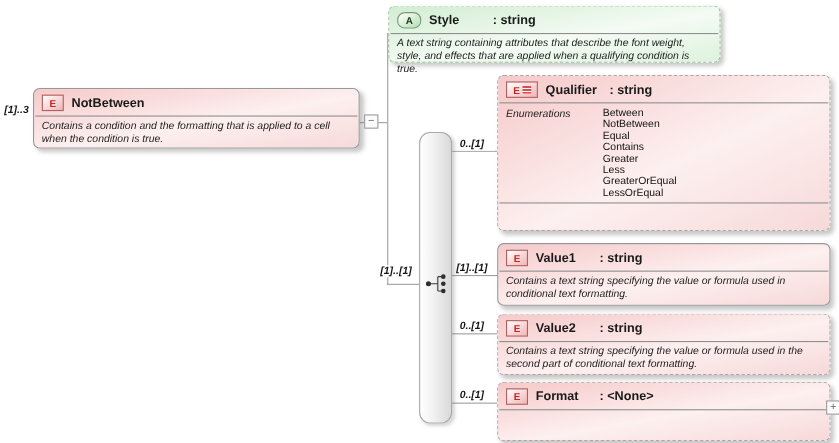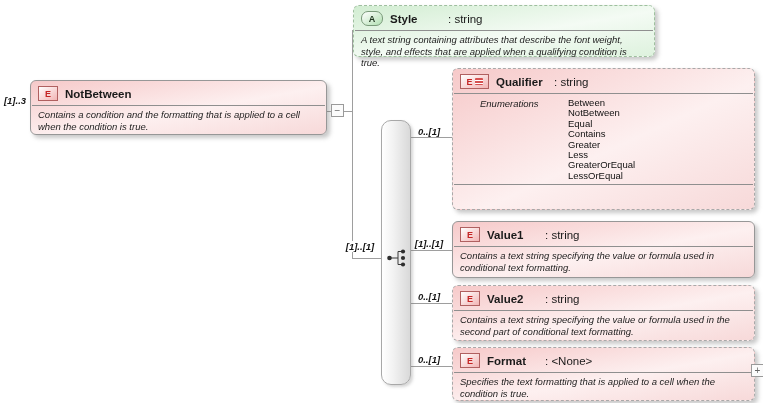--- a/index.html
+++ b/index.html
@@ -17,21 +17,21 @@
   }
   .node.pink  { background:linear-gradient(to bottom right,#f6c9c9 0%,#fdf0f0 55%,#f7d9d9 100%); }
   .node.green { background:linear-gradient(to bottom right,#d2edd2 0%,#f4fbf4 55%,#def2de 100%); }
   .node.dashed { border:1px dashed #a9a9a9; }
   .node.dashedgreen { border:1px dashed #9fbf9f; }
   .node.solid { border:1px solid #979797; }
 
   .title { display:flex; align-items:center; padding:5px 7px 3px 7px; }
   .title .name { font-weight:bold; font-size:11.5px; color:#1a1a1a; min-width:58px; }
   .title .name.noMin { min-width:0; }
-  .title .type { font-weight:normal; font-size:11.5px; color:#1a1a1a; }
+  .title .type { font-weight:bold; font-size:11.5px; color:#1a1a1a; }
   .sep { height:1px; background:#8f8f8f; margin:1px 1px 0 1px; }
 
   .desc {
     padding:3px 7px 4px 7px; font-style:italic; font-size:9.5px;
     line-height:11.5px; color:#1d1d1d;
   }
 
   .eicon {
     width:18px; height:13px; margin-right:7px; flex:none;
     border:1px solid #b06060; background:linear-gradient(to bottom right,#ffffff,#f2b4b4);
@@ -44,21 +44,21 @@
     background:repeating-linear-gradient(to bottom,#d65050 0 2px,#ffffff 2px 3px);
   }
   .aicon {
     width:20px; height:13px; margin-right:7px; flex:none;
     border:1px solid #7a9a7a; border-radius:7px;
     background:linear-gradient(to bottom right,#ffffff,#b2e0b2);
     display:inline-flex; align-items:center; justify-content:center;
     font-weight:bold; font-size:9px; color:#20351f;
   }
 
-  .enums { display:flex; padding:4px 7px 2px 7px;margin-left:20px; }
+  .enums { display:flex; padding:4px 7px 2px 7px; }
   .enumlbl { font-style:italic; font-size:9.5px; color:#1d1d1d; width:88px; flex:none; }
   .enumvals { font-size:9.5px; line-height:10.4px; color:#101010; }
 
   .card {
     position:absolute; z-index:2; font-style:italic; font-weight:bold;
     font-size:9.5px; color:#151515; background:#ffffff; padding:0 1px;
     white-space:nowrap; text-align:center;
   }
 
   .bar {
@@ -190,16 +190,15 @@
 
   <div class="node pink dashed" style="left:452px; top:347px; width:303px; height:54px;">
     <div class="title">
       <span class="eicon">
         <span>E</span>
       </span>
       <span class="name">Format</span>
       <span class="type">: &lt;None&gt;</span>
     </div>
     <div class="sep"></div>
-    <div class="desc">Specifies the text formatting that is applied to a cell when the condition is true.</div>
   </div>
 
 </div>
 
 </body></html>

